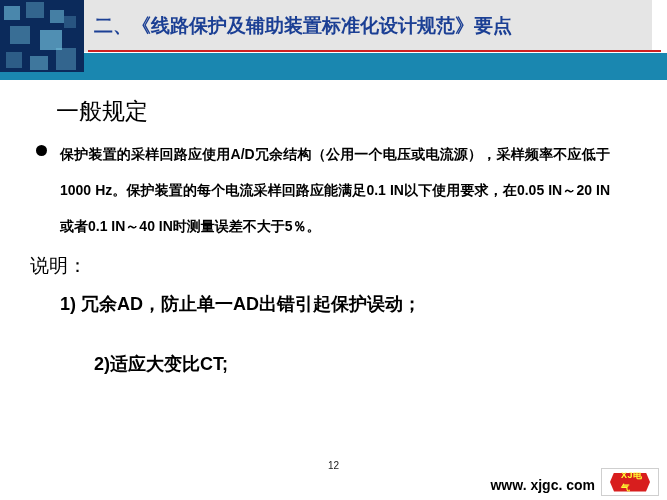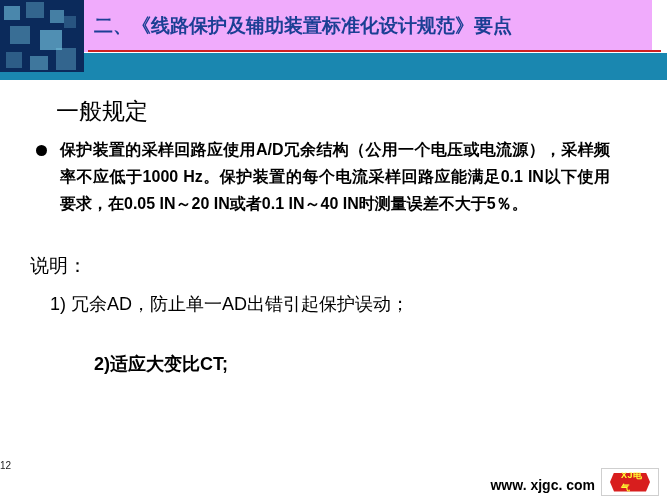--- a/index.html
+++ b/index.html
@@ -46,21 +46,21 @@
   .header-deco .sq.g { left: 30px; top: 56px; width: 18px; height: 14px; opacity:.45;}
   .header-deco .sq.h { left: 56px; top: 48px; width: 20px; height: 22px; opacity:.35;}
   .header-deco .sq.i { left: 64px; top: 16px; width: 12px; height: 12px; opacity:.25;}
 
   .header-title-band {
     position: absolute;
     top: 0;
     left: 84px;
     width: 568px;
     height: 52px;
-    background: #f0abfc;
+    background: #e5e5e5;
     display: flex;
     align-items: center;
   }
   .header-title {
     font-size: 19px;
     font-weight: bold;
     color: #1b3f94;
     padding-left: 10px;
     letter-spacing: 0px;
     white-space: nowrap;
@@ -117,39 +117,39 @@
   .bullet-dot {
     width: 11px;
     height: 11px;
     border-radius: 50%;
     background: #000000;
     margin-top: 9px;
     margin-right: 13px;
     flex: 0 0 auto;
   }
   .bullet-text {
-    font-size: 16px;
-    line-height: 27px;
+    font-size: 14px;
+    line-height: 36px;
     font-weight: bold;
     width: 550px;
     text-align: justify;
   }
   .note-label {
     position: absolute;
     left: 30px;
     top: 173px;
     font-size: 19px;
     font-weight: normal;
   }
   .note-item-1 {
     position: absolute;
-    left: 50px;
+    left: 60px;
     top: 212px;
     font-size: 18px;
-    font-weight: normal;
+    font-weight: bold;
     text-align: right;
   }
   .note-item-2 {
     position: absolute;
     left: 62px;
     top: 272px;
     font-size: 18px;
     font-weight: bold;
     margin-left: 32px;
   }
@@ -160,21 +160,21 @@
     left: 0;
     top: 460px;
     width: 667px;
     height: 40px;
   }
   .page-number {
     position: absolute;
     left: 0;
     top: 0;
     width: 667px;
-    text-align: left;
+    text-align: center;
     font-size: 10px;
     color: #222222;
   }
   .footer-url {
     position: absolute;
     right: 72px;
     top: 17px;
     font-size: 14px;
     font-weight: bold;
     color: #000000;

